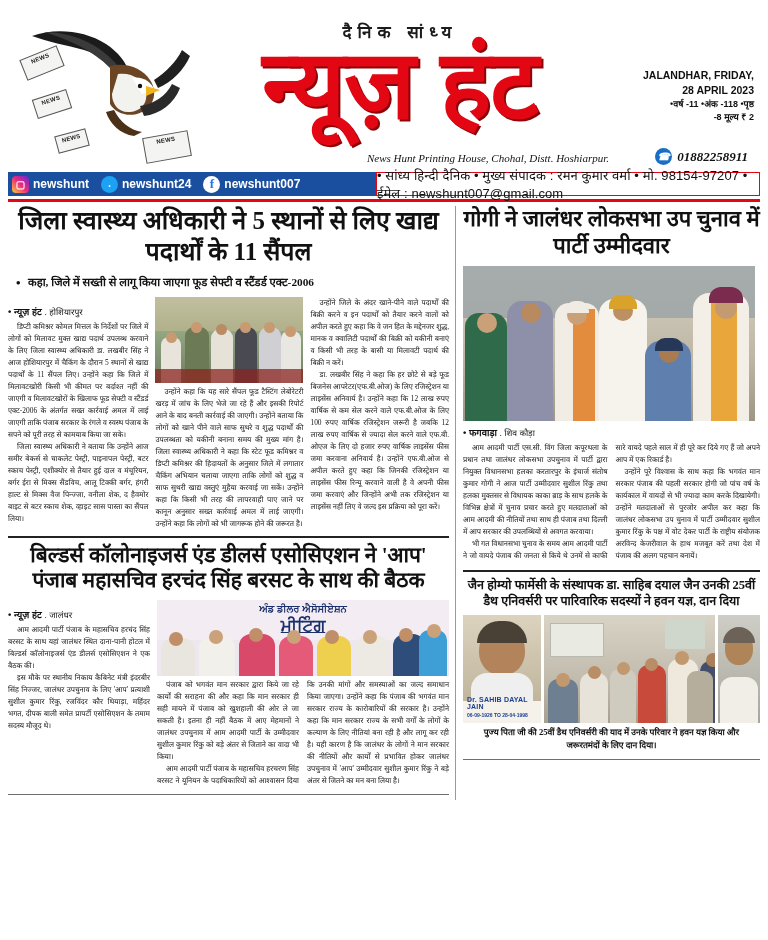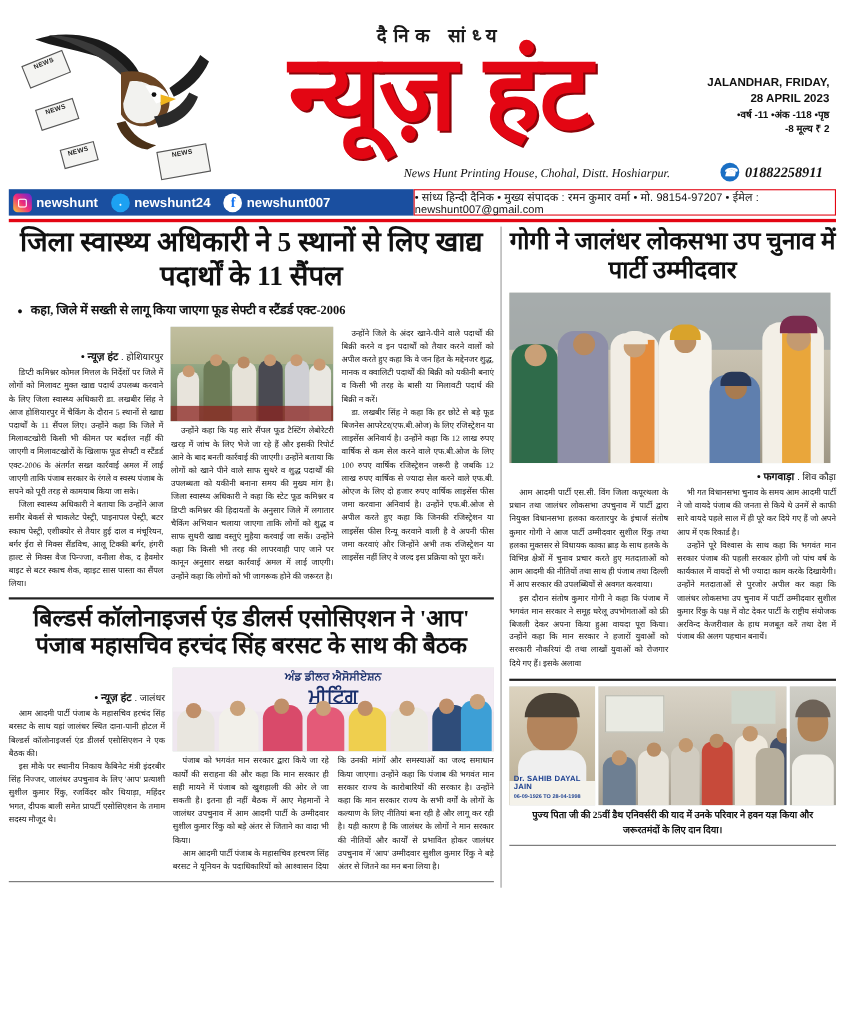--- a/index.html
+++ b/index.html
@@ -52,21 +52,21 @@
   
   .social-bar { position: relative; height: 24px; margin-top: 2px; display: flex; align-items: stretch; gap:0; }
   .social-left { background: #1a4fa0; display:flex; align-items:center; width: 368px; padding-left:4px; gap: 2px;}
   .sb-item { display:flex; align-items:center; gap:4px; color:#fff; font-weight:bold; font-size:12px; padding-right:10px;}
   .sb-icon { width:17px; height:17px; border-radius:4px; display:flex; align-items:center;justify-content:center;
              font-size:10px; color:#fff; font-weight:bold;}
   .ig { background: linear-gradient(45deg,#f9ce34,#ee2a7b,#6228d7); }
   .tw { background: #1da1f2; border-radius:50%; }
   .fb { background: #ffffff; color:#1877f2; border-radius:50%; font-size:13px; font-family:"Liberation Serif",serif;}
   .social-right { flex:1; border: 1.5px solid #e30613; display:flex; align-items:center;
-                  justify-content:center; font-size: 10px; color:#111; letter-spacing: .1px; }
+                  justify-content:center; font-size: 13px; color:#111; letter-spacing: .1px; }
   .rule-red { height: 3px; background: #e30613; margin-top: 3px; }
 
   
   .content { display: flex; margin-top: 4px; }
   .col-left  { width: 448px; padding-right: 6px; border-right: 1px solid #9a9a9a; }
   .col-right { width: 306px; padding-left: 7px; }
 
   .hl-main {
     font-family: "Liberation Serif", serif; font-weight: bold;
     font-size: 25px; line-height: 1.22; text-align: center; color:#111;
@@ -74,21 +74,21 @@
   .hl-right {
     font-family: "Liberation Serif", serif; font-weight: bold;
     font-size: 22px; line-height: 1.22; text-align: center; color:#111;
   }
   .hl-sub-list { margin: 7px 0 6px 6px; }
   .hl-sub-list li { list-style: none; position: relative; padding-left: 14px;
                     font-family:"Liberation Serif",serif; font-weight:bold;
                     font-size: 11.3px; line-height: 1.5; color:#111;}
   .hl-sub-list li:before { content:"•"; position:absolute; left:2px; top:-1px; font-size:13px; }
 
-  .byline { font-size: 9.5px; font-weight: bold; color:#111; margin: 20px 0 3px 0; text-align: right; }
+  .byline { font-size: 9.5px; font-weight: bold; color:#111; margin: 8px 0 3px 0; }
   .byline .bullet { color:#111; }
   .byline .place { font-weight: normal; font-size: 8.5px; }
 
   .body-cols { column-gap: 8px; font-family:"Liberation Serif", serif;
                font-size: 7.4px; line-height: 1.62; text-align: justify; color:#141414;
                hyphens:none; }
   .body-cols p { text-indent: 9px; margin:0; }
   .c2 { column-count: 2; }
 
   .photo { position: relative; background:#cdd3cf; overflow:hidden; }
@@ -306,27 +306,27 @@
       </div>
 
       <div class="byline" style="margin-top:5px;">
         <span class="bullet">•</span>
         <span>फगवाड़ा</span>
         <span class="place">. <span>शिव कौड़ा</span></span>
       </div>
 
       <div class="body-cols c2" style="margin-top:2px;">
         <p>आम आदमी पार्टी एस.सी. विंग जिला कपूरथला के प्रधान तथा जालंधर लोकसभा उपचुनाव में पार्टी द्वारा नियुक्त विधानसभा हलका करतारपुर के इंचार्ज संतोष कुमार गोगी ने आज पार्टी उम्मीदवार सुशील रिंकु तथा हलका मुक्तसर से विधायक काका ब्राड़ के साथ हलके के विभिन्न क्षेत्रों में चुनाव प्रचार करते हुए मतदाताओं को आम आदमी की नीतियों तथा साथ ही पंजाब तथा दिल्ली में आप सरकार की उपलब्धियों से अवगत करवाया।</p>
-        <p>इस दौरान संतोष कुमार गोगी ने कहा कि पंजाब में भगवंत मान सरकार ने समूह घरेलू उपभोगताओं को फ्री बिजली देकर अपना किया हुआ वायदा पूरा किया। उन्होंने कहा कि मान सरकार ने हजारों युवाओं को सरकारी नौकरियां दी तथा लाखों युवाओं को रोजगार दिये गए हैं। इसके अलावा</p>
         <p>भी गत विधानसभा चुनाव के समय आम आदमी पार्टी ने जो वायदे पंजाब की जनता से किये थे उनमें से काफी सारे वायदे पहले साल में ही पूरे कर दिये गए हैं जो अपने आप में एक रिकार्ड है।</p>
         <p>उन्होंने पूरे विश्वास के साथ कहा कि भगवंत मान सरकार पंजाब की पहली सरकार होगी जो पांच वर्ष के कार्यकाल में वायदों से भी ज्यादा काम करके दिखायेगी। उन्होंने मतदाताओं से पुरजोर अपील कर कहा कि जालंधर लोकसभा उप चुनाव में पार्टी उम्मीदवार सुशील कुमार रिंकु के पक्ष में वोट देकर पार्टी के राष्ट्रीय संयोजक अरविन्द केजरीवाल के हाथ मजबूत करें तथा देश में पंजाब की अलग पहचान बनायें।</p>
       </div>
 
       <div class="divider" style="margin-top:8px;"></div>
 
+      <h2 class="hl-right" style="font-size:12.5px;line-height:1.35;">जैन होम्यो फार्मेसी के संस्थापक डा. साहिब दयाल जैन उनकी 25वीं डैथ एनिवर्सरी पर पारिवारिक सदस्यों ने हवन यज्ञ, दान दिया</h2>
 
       <div style="display:flex;gap:3px;margin-top:5px;">
         <div class="photo" style="width:78px;height:108px;position:relative;">
           <div style="position:absolute;inset:0;background:linear-gradient(180deg,#dcd3bf,#b9ad93)"></div>
           <div style="position:absolute;left:16px;top:10px;width:46px;height:50px;border-radius:50% 50% 45% 45%;background:#b3845c"></div>
           <div style="position:absolute;left:14px;top:6px;width:50px;height:22px;border-radius:25px 25px 0 0;background:#4a4136"></div>
           <div style="position:absolute;left:8px;top:58px;width:62px;height:38px;border-radius:16px 16px 0 0;background:#efefef"></div>
           <div style="position:absolute;left:0;bottom:0;width:100%;height:22px;background:#f4f2ea"></div>
           <div class="jain-name">Dr. SAHIB DAYAL JAIN</div>
           <div class="jain-dates">06-09-1926 TO 28-04-1998</div>

